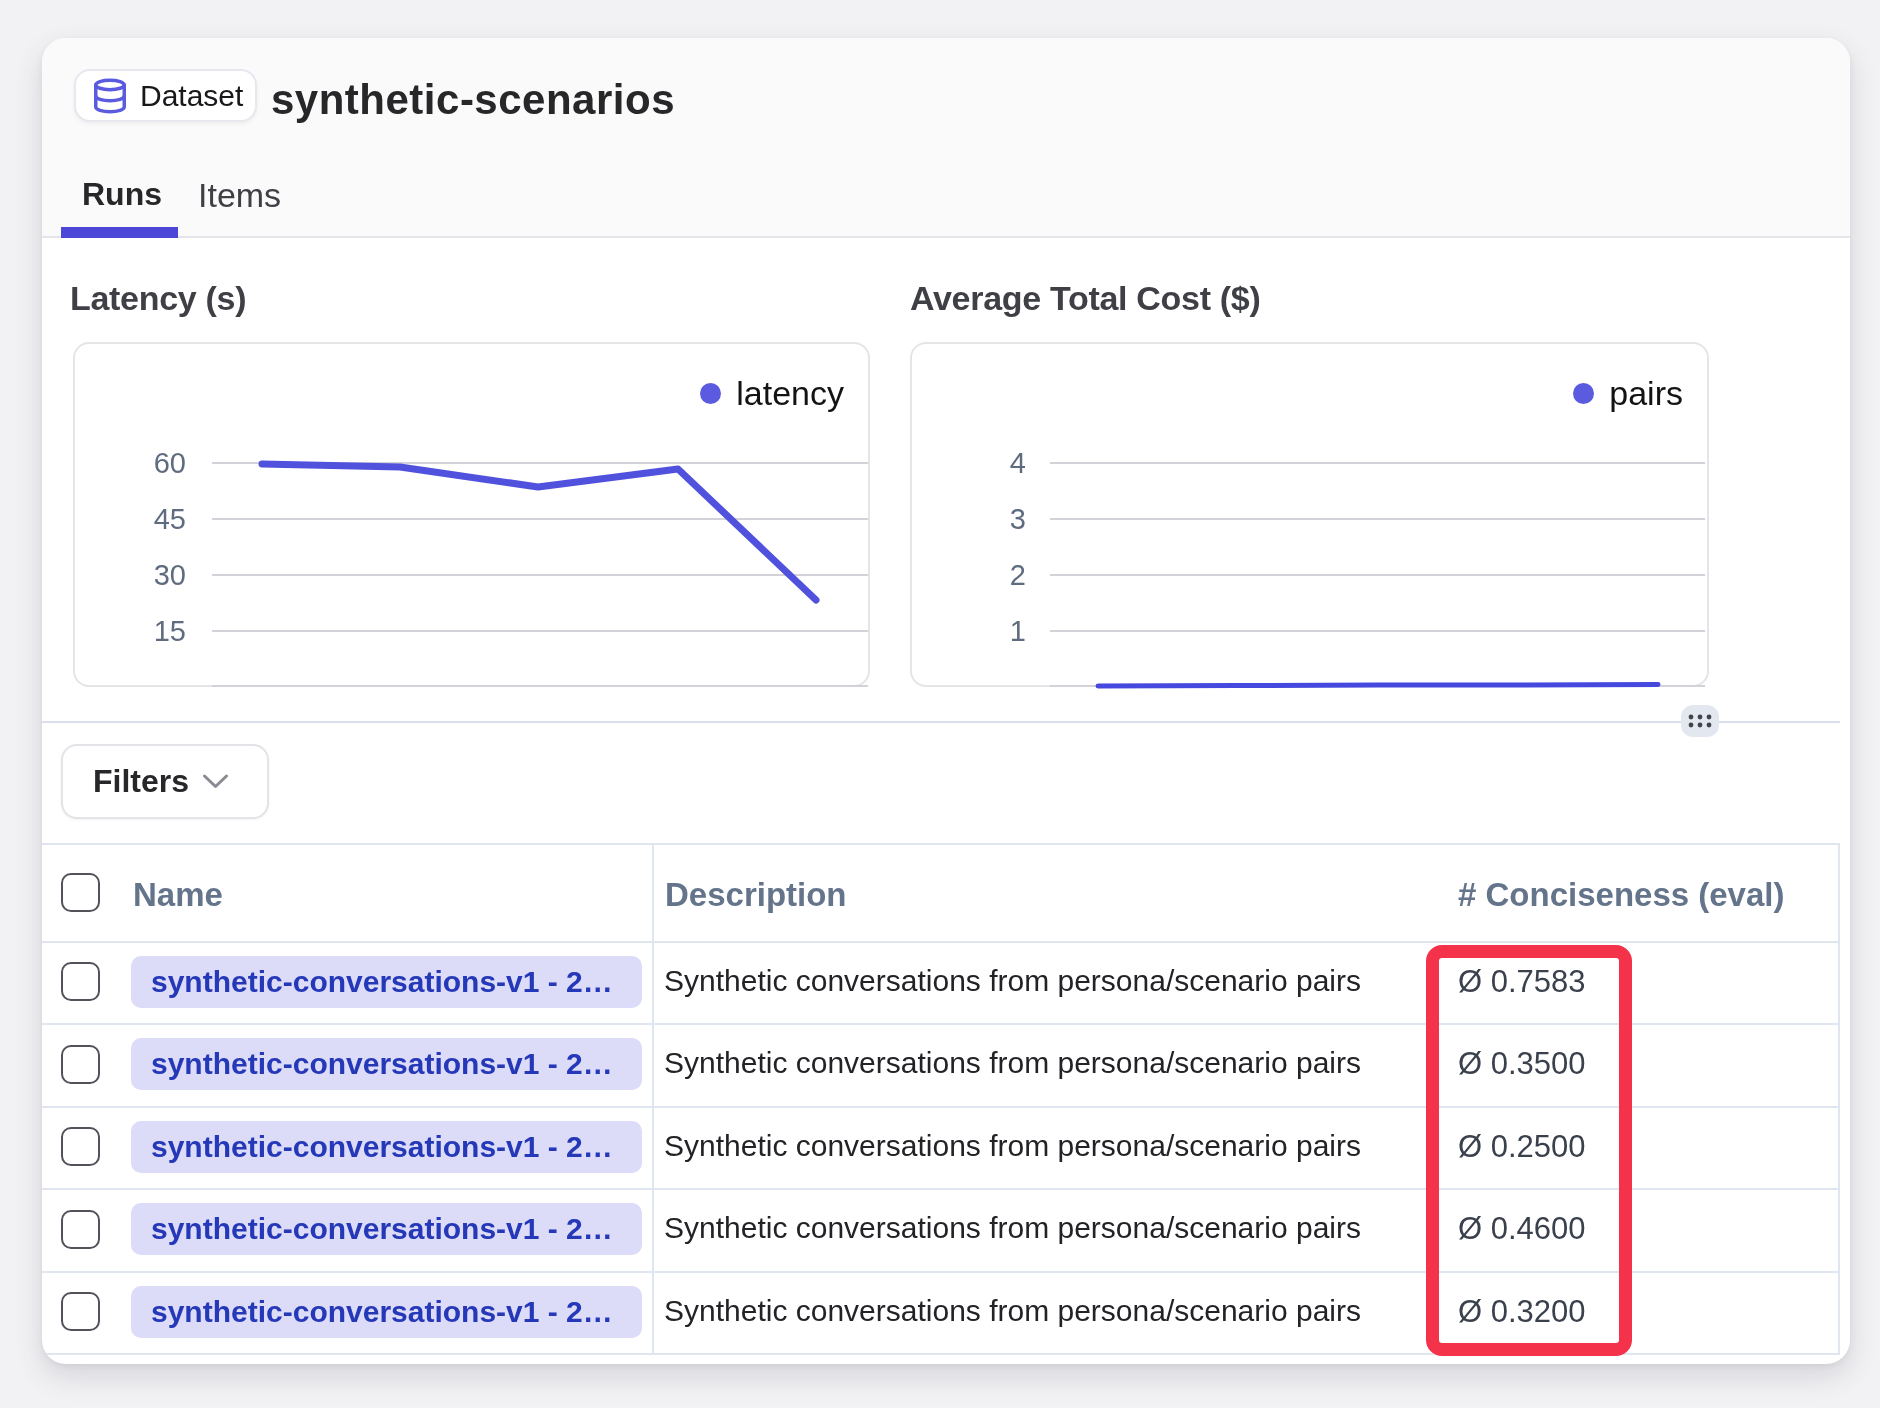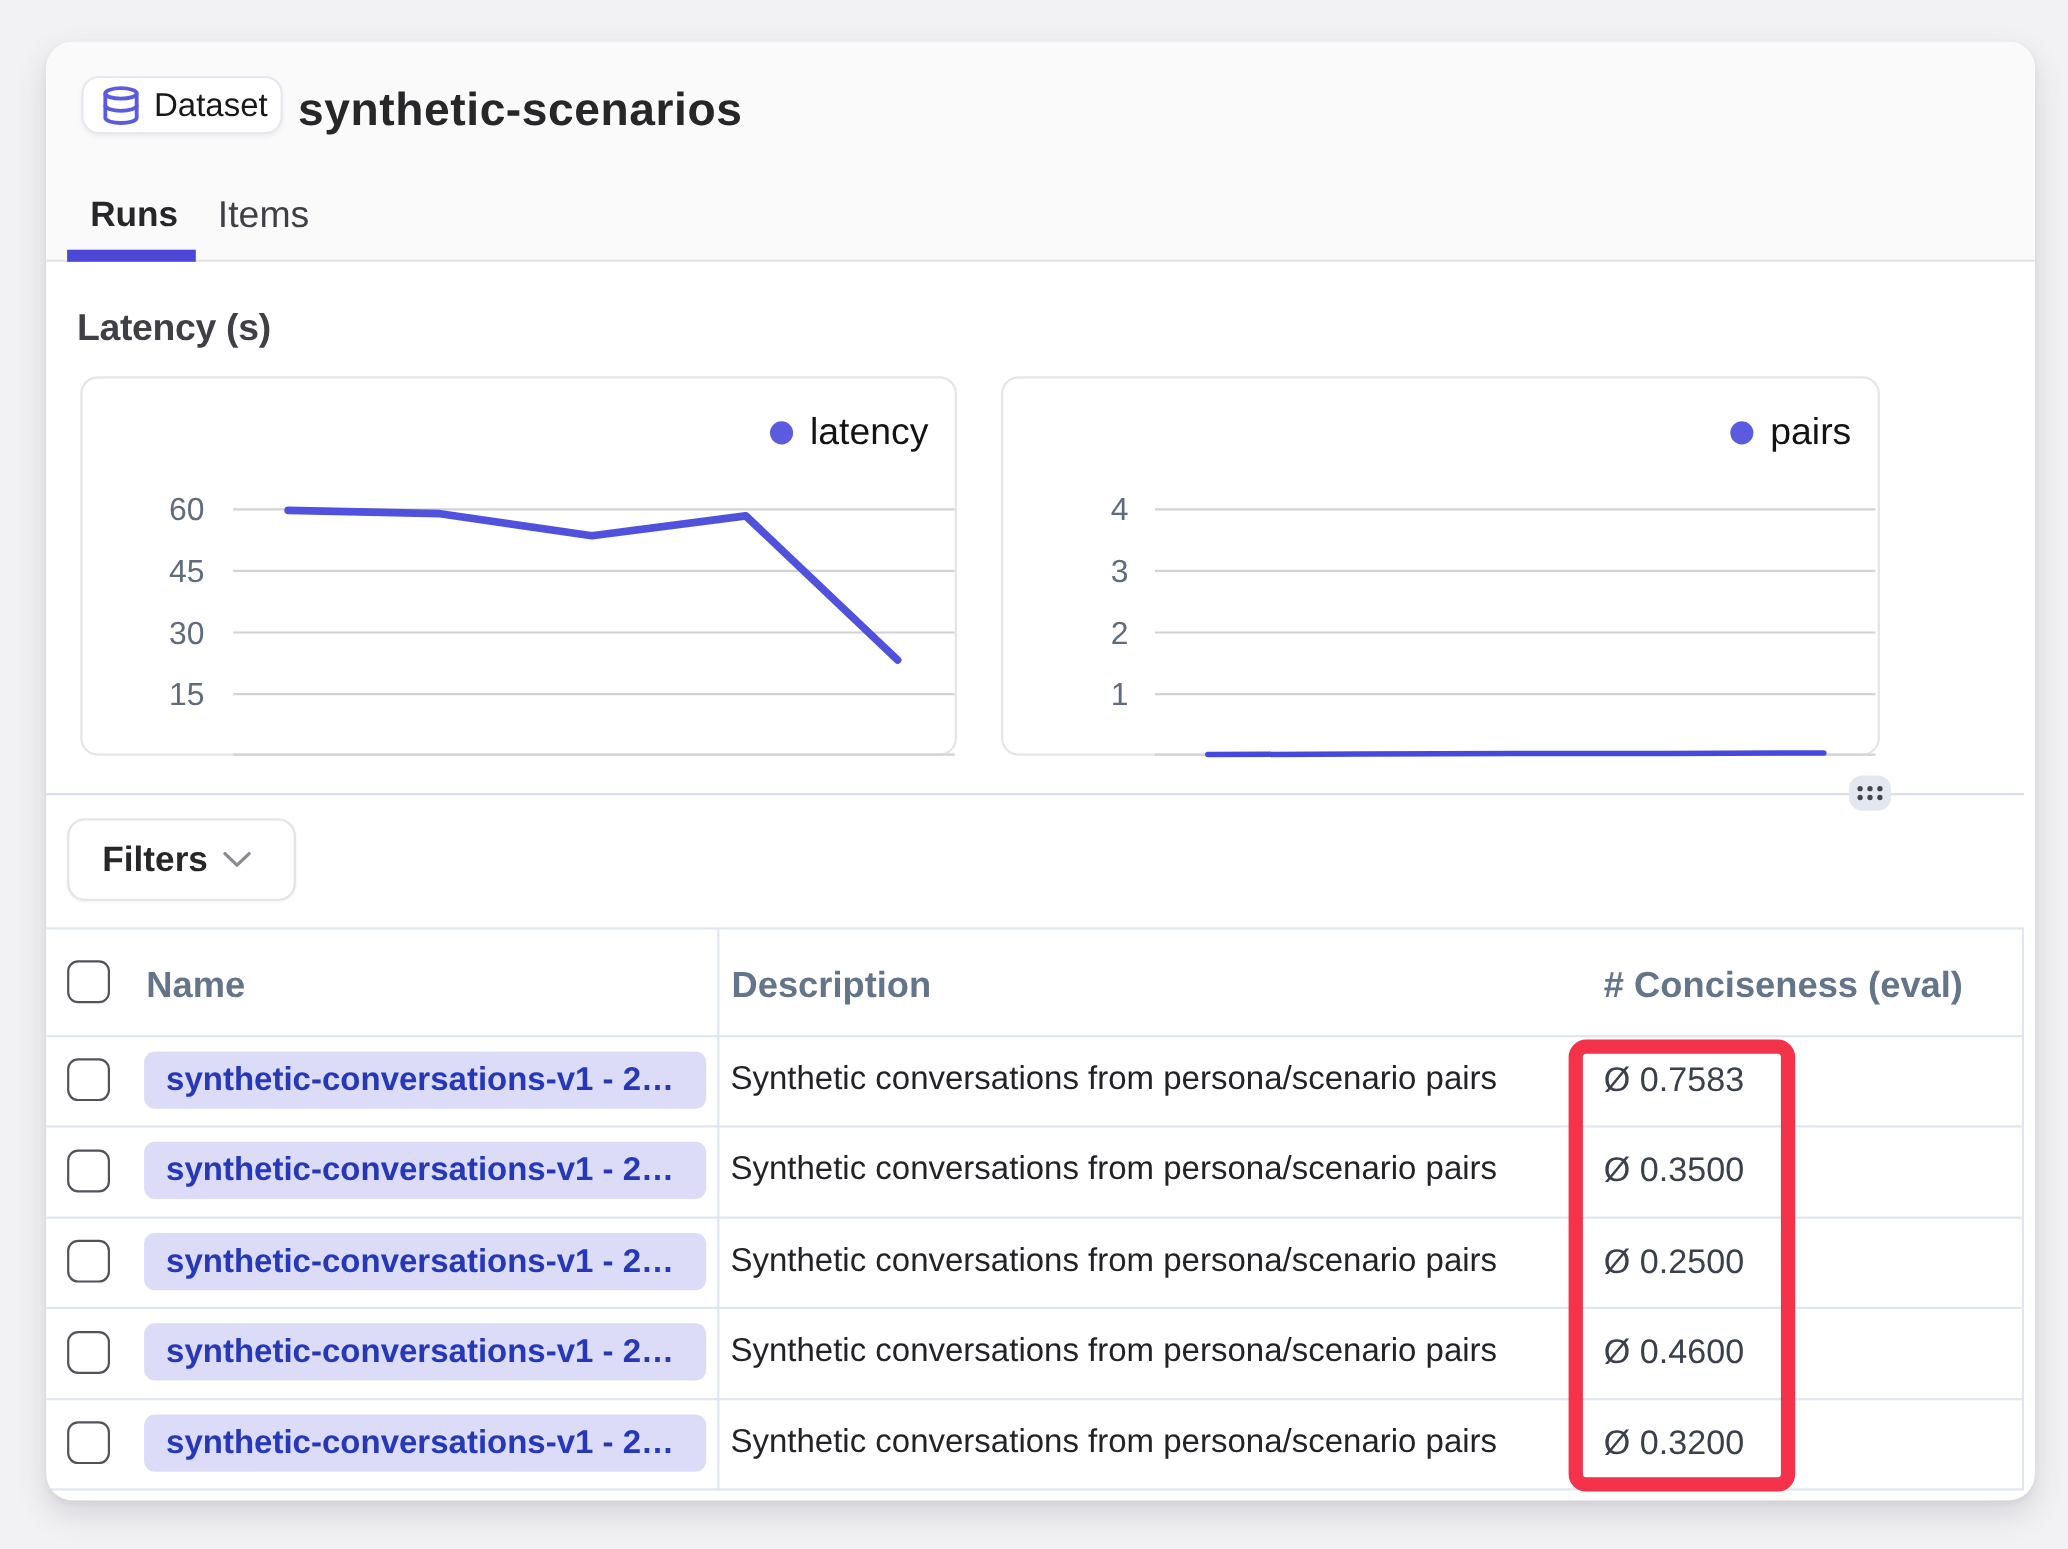--- a/index.html
+++ b/index.html
@@ -77,20 +77,21 @@
       <path d="M3 12a9 3 0 0 0 18 0"></path>
     </svg>
     <span>Dataset</span>
   </div>
   <div class="title">synthetic-scenarios</div>
   <div class="tab" style="left:40px; font-weight:600;">Runs</div>
   <div class="tab" style="left:156px; font-weight:400; font-size:34px; color:#3f3f46;">Items</div>
   <div class="tabline"></div>
 
   <div class="sectitle" style="left:28px; top:241px;">Latency (s)</div>
+  <div class="sectitle" style="left:868px; top:241px;">Average Total Cost ($)</div>
 
   <div class="chartcard" style="left:31px;">
     <svg class="abs" style="left:0;top:0;" width="793" height="345" viewBox="0 0 793 345">
       <g stroke="#d2d2d8" stroke-width="2">
         <line x1="137" y1="119" x2="793" y2="119"></line>
         <line x1="137" y1="175" x2="793" y2="175"></line>
         <line x1="137" y1="231" x2="793" y2="231"></line>
         <line x1="137" y1="287" x2="793" y2="287"></line>
         <line x1="137" y1="342" x2="793" y2="342"></line>
       </g>

